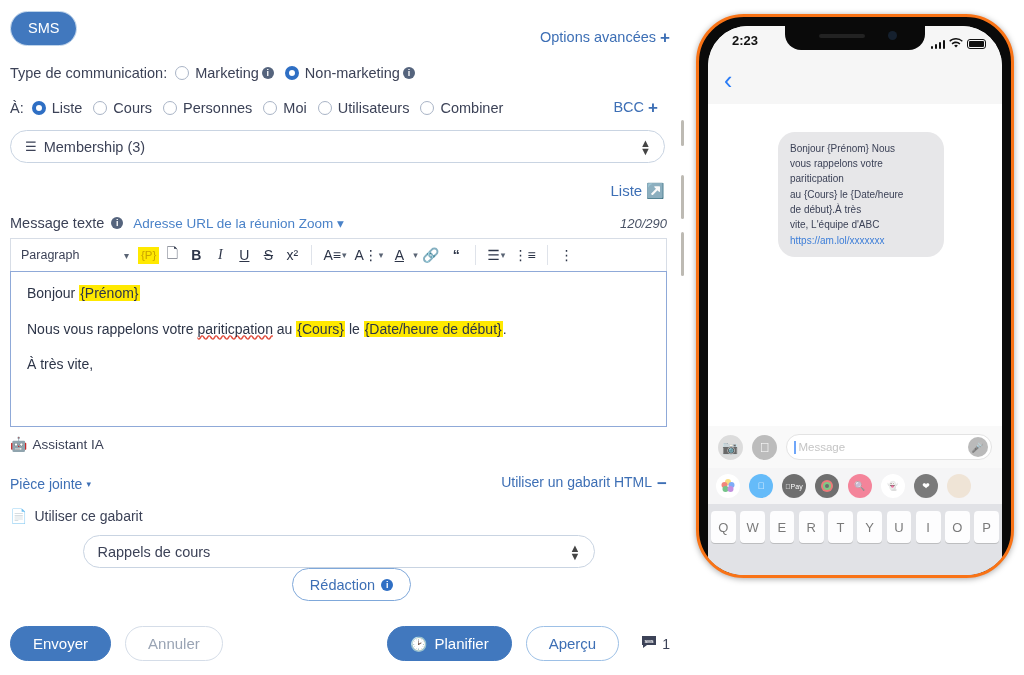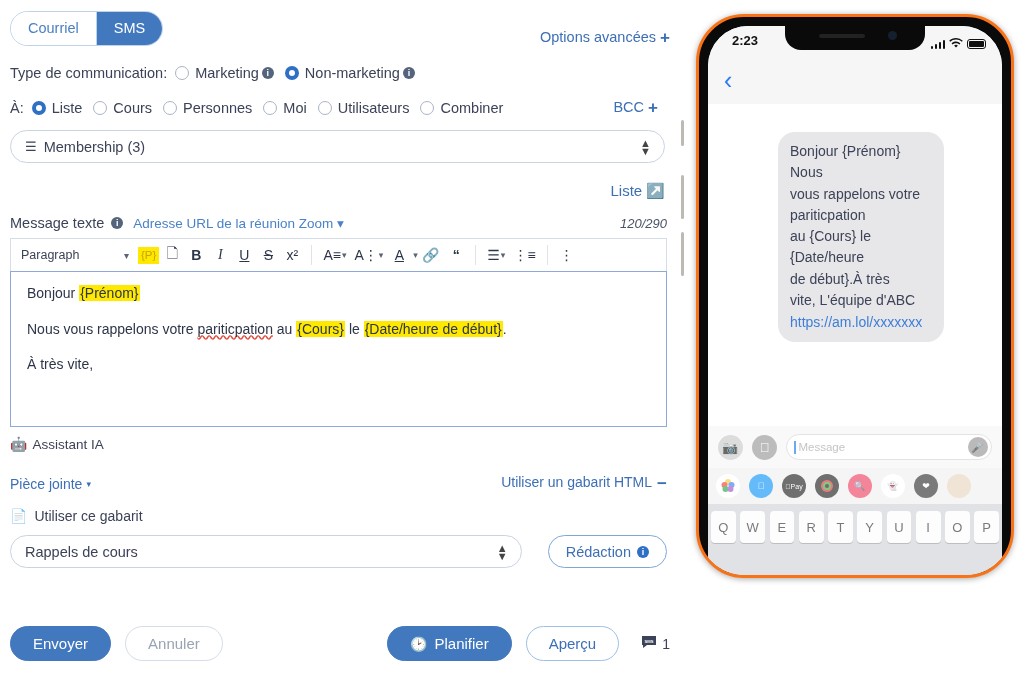--- a/index.html
+++ b/index.html
@@ -99,21 +99,21 @@
   
   .att-row { display: flex; align-items: center; margin-top: 22px; width: 657px; }
   .att-link { font-size: 14px; color: #3d6fb5; cursor: pointer; }
   .att-link .car { font-size: 9px; margin-left: 4px; vertical-align: 2px; }
   .tpl-link { margin-left: auto; font-size: 14px; color: #3d6fb5; cursor: pointer; white-space: nowrap;}
   .tpl-link .minus { font-weight: bold; font-size: 17px; margin-left: 5px; vertical-align: -2px; }
 
   .use-tpl { display: flex; align-items: center; margin-top: 14px; font-size: 14px; color: #3c4257; cursor: pointer;}
   .use-tpl .doc { margin-right: 7px; font-size: 14px; }
 
-  .tpl-row { display: flex; align-items: center; margin-top: 11px; width: 657px; }
+  .tpl-row { display: flex; align-items: center; margin-top: 11px; width: 657px; flex-direction: column; }
   .tpl-sel-wrap { position: relative; width: 512px; }
   .tpl-sel {
     width: 100%; height: 33px; border: 1px solid #c9d4e2; border-radius: 17px;
     background: #fff; display: flex; align-items: center; padding: 0 14px;
     font-size: 14.5px; color: #3c4257; cursor: pointer;
   }
   .tpl-sel .arrows { position: absolute; right: 14px; top: 50%; transform: translateY(-50%); font-size: 11px; color: #444; line-height: 8px;}
   .redaction {
     margin-left: 26px; height: 33px; border: 1px solid #7fa8da; border-radius: 17px;
     background: #fff; color: #3d6fb5; font-size: 14.5px;
@@ -164,21 +164,21 @@
   .bars { display: flex; align-items: flex-end; gap: 1.5px; height: 10px; }
   .bars i { width: 2.5px; background: #111; display: block; border-radius: 1px; }
   .bat { width: 19px; height: 10px; border: 1.3px solid #111; border-radius: 3px; position: relative; }
   .bat::after { content: ""; position: absolute; left: 1px; top: 1px; bottom: 1px; right: 1px; background: #111; border-radius: 1px; }
 
   .navbar { height: 44px; background: #f6f6f6; position: relative; }
   .backchev { position: absolute; left: 16px; top: 8px; color: #2b7cf6; font-size: 25px; line-height: 1; font-weight: 300; cursor: pointer;}
   .thread { background: #fff; height: 322px; padding: 28px 18px 0 18px; }
   .bubble {
     max-width: 166px; background: #e7e7e9; color: #3c4257;
-    border-radius: 17px; padding: 9px 12px; font-size: 14px; line-height: 1.52;
+    border-radius: 17px; padding: 9px 12px; font-size: 10px; line-height: 1.52;
     margin-left: 52px; position: relative;
   }
   .bubble a, .bubble .link { color: #3d7ed8; text-decoration: none; display: block; margin-top: 1px;}
   .bubble::before{
     content:""; position:absolute; left:-5px; bottom:0; width:14px; height:16px;
     background:#e7e7e9; border-bottom-right-radius:14px; z-index:-1;
   }
 
   .inputbar { height: 42px; background: #f7f7f7; display: flex; align-items: center; padding: 0 10px; gap: 9px; }
   .circ-btn { width: 25px; height: 25px; border-radius: 50%; background: #ccc; display: inline-flex; align-items: center; justify-content: center; color: #5a5a5a; font-size: 13px; cursor: pointer; flex: none;}
@@ -203,21 +203,20 @@
 </style>
 </head>
 <body>
 
 <div class="page">
 
   <div class="left">
 
     <div class="toprow">
       <div class="tabs">
-        <div class="tab">Courriel</div>
         <div class="tab active">SMS</div>
       </div>
       <div class="adv-link">
         <span>Options avancées</span><span class="plus">+</span>
       </div>
     </div>
 
     <div class="radio-row">
       <span class="lbl">Type de communication:</span>
       <span class="opt">

